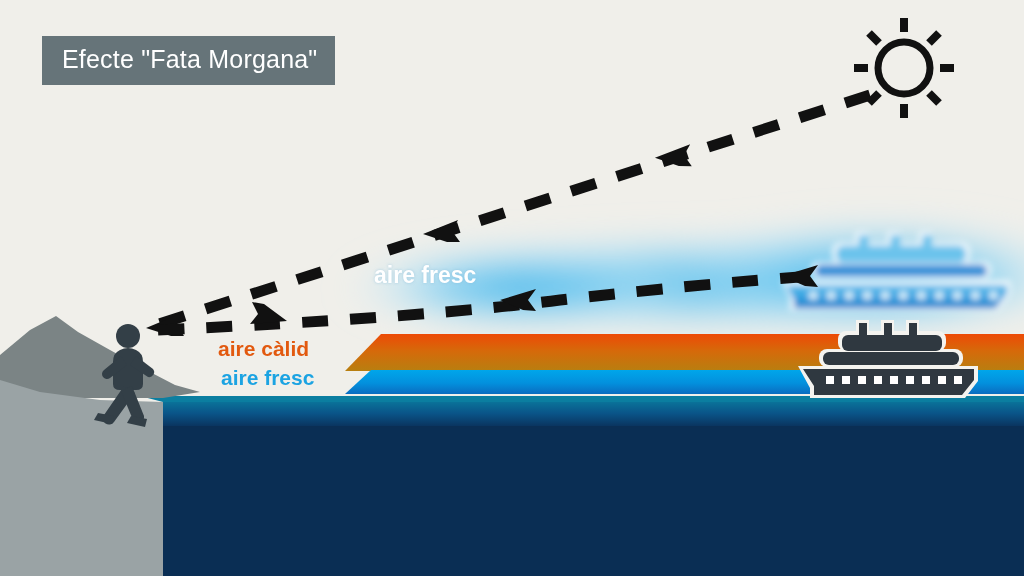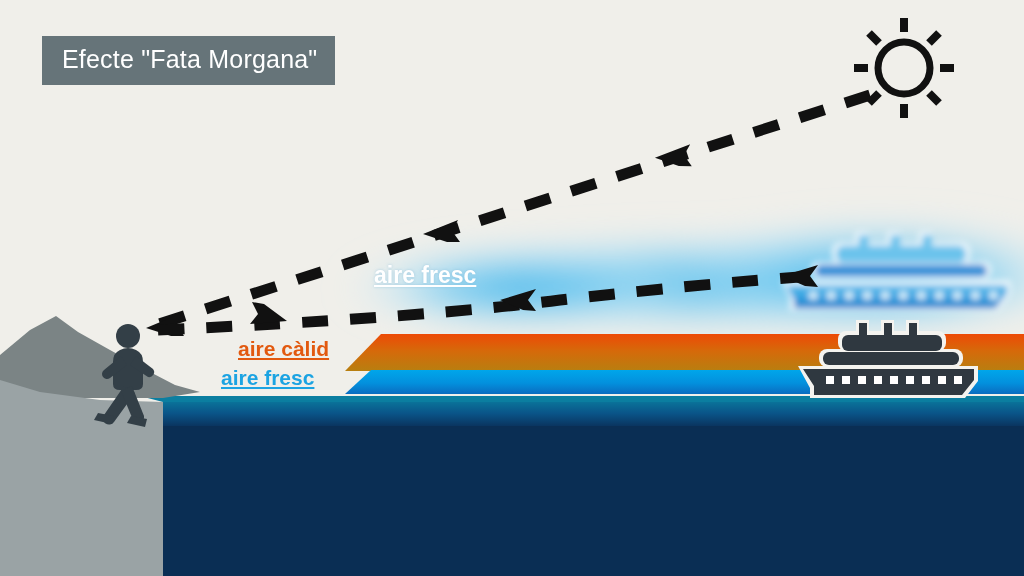--- a/index.html
+++ b/index.html
@@ -27,30 +27,29 @@
     white-space:nowrap;
     display:block;
   }
 
   
   .lbl{
     position:absolute;
     font-weight:bold;
     white-space:nowrap;
     z-index:35;
-    text-decoration:underline;
   }
   .lbl-fresc-top{
     left:374px;top:262px;
     font-size:23px;
     color:#ffffff;
     text-shadow:0 0 3px rgba(120,180,215,.55);
   }
   .lbl-calid{
-    left:238px;top:337px;
+    left:218px;top:337px;
     font-size:21px;
     color:#e2590f;
   }
   .lbl-fresc-bottom{
     left:221px;top:366px;
     font-size:21px;
     color:#1ba3e2;
   }
 </style>
 </head>

